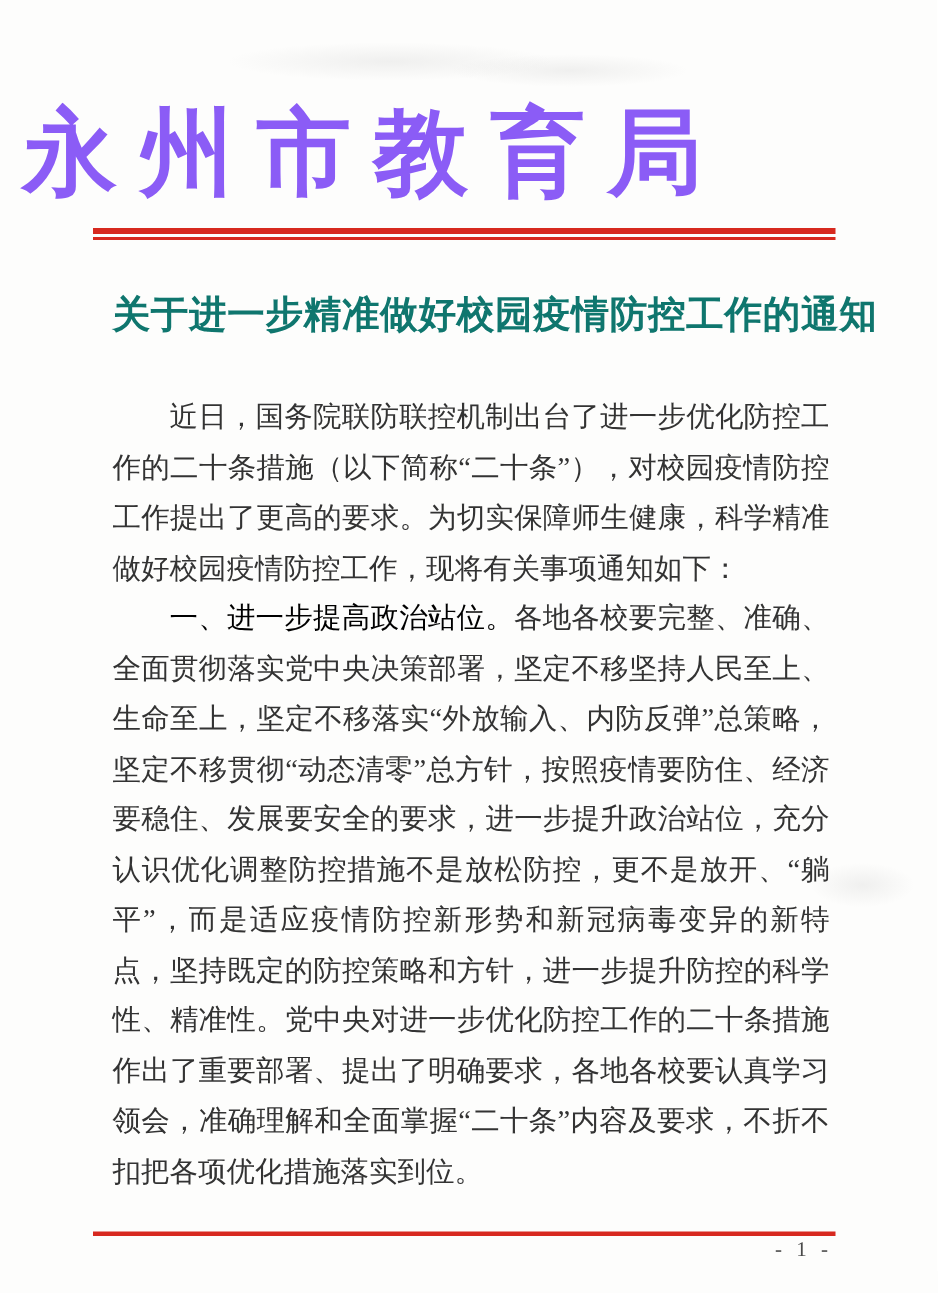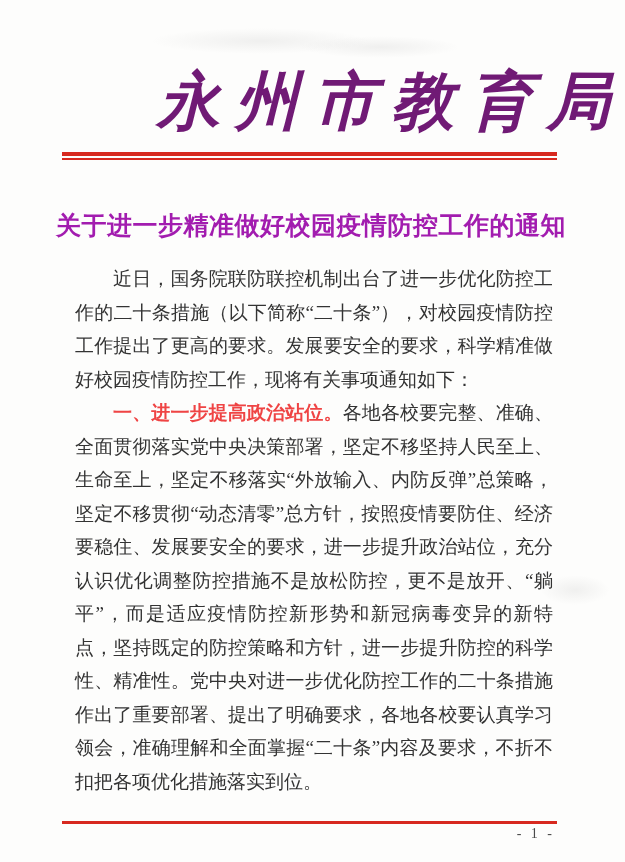--- a/index.html
+++ b/index.html
@@ -24,50 +24,49 @@
   }
   .smudge.s1 { left: 150px; top: 28px;  width: 220px; height: 26px; }
   .smudge.s2 { left: 300px; top: 36px;  width: 160px; height: 22px; }
   .smudge.s3 { left: 540px; top: 575px; width: 70px;  height: 30px; }
 
   .org-name {
     position: absolute;
     top: 56px;
     left: 0;
     width: 100%;
-    text-align: right;
-    color: #701a75;
+    text-align: left;
+    color: #8b5cf6;
     font-size: 63px;
     line-height: 92px;
     font-weight: 700;
     letter-spacing: 15px;
     text-indent: 15px;
     white-space: nowrap;
-    font-style: italic;
   }
   .header-rule {
     position: absolute;
     top: 152px;
     left: 62px;
     width: 495px;
     height: 2px;
     border-top: 4px solid #d7291f;
     border-bottom: 2px solid #d7291f;
   }
   .doc-title {
     position: absolute;
     top: 193px;
     left: 40px;
     width: 545px;
-    margin: 16px;
-    text-align: left;
+    margin: 0;
+    text-align: right;
     font-size: 25px;
     font-weight: 700;
     letter-spacing: 0.5px;
-    color: #a21caf;
+    color: #0f766e;
     white-space: nowrap;
   }
   .doc-body {
     position: absolute;
     top: 262px;
     left: 75px;
     width: 478px;
     font-size: 19px;
     line-height: 33.5px;
     text-align: justify;
@@ -79,22 +78,22 @@
   }
   .salutation {
     text-indent: 0;
     letter-spacing: 1px;
   }
   .para {
     text-indent: 2em;
   }
   .para .lead {
     font-family: "Liberation Sans", "DejaVu Sans", sans-serif;
-    font-weight: 700;
-    color: #ef4444;
+    font-weight: 400;
+    color: #000000;
   }
   .footer-rule {
     position: absolute;
     top: 821px;
     left: 62px;
     width: 495px;
     height: 0;
     border-top: 3px solid #d7291f;
   }
   .page-number {
@@ -118,21 +117,21 @@
 
   <div class="letterhead">
     <div class="org-name">永州市教育局</div>
     <div class="header-rule"></div>
   </div>
 
   <h1 class="doc-title">关于进一步精准做好校园疫情防控工作的通知</h1>
 
   <div class="doc-body">
     <p class="para">
-      <span>近日，国务院联防联控机制出台了进一步优化防控工作的二十条措施（以下简称“二十条”），对校园疫情防控工作提出了更高的要求。发展要安全的要求，科学精准做好校园疫情防控工作，现将有关事项通知如下：</span>
+      <span>近日，国务院联防联控机制出台了进一步优化防控工作的二十条措施（以下简称“二十条”），对校园疫情防控工作提出了更高的要求。为切实保障师生健康，科学精准做好校园疫情防控工作，现将有关事项通知如下：</span>
     </p>
     <p class="para">
       <span class="lead">一、进一步提高政治站位。</span><span>各地各校要完整、准确、全面贯彻落实党中央决策部署，坚定不移坚持人民至上、生命至上，坚定不移落实“外放输入、内防反弹”总策略，坚定不移贯彻“动态清零”总方针，按照疫情要防住、经济要稳住、发展要安全的要求，进一步提升政治站位，充分认识优化调整防控措施不是放松防控，更不是放开、“躺平”，而是适应疫情防控新形势和新冠病毒变异的新特点，坚持既定的防控策略和方针，进一步提升防控的科学性、精准性。党中央对进一步优化防控工作的二十条措施作出了重要部署、提出了明确要求，各地各校要认真学习领会，准确理解和全面掌握“二十条”内容及要求，不折不扣把各项优化措施落实到位。</span>
     </p>
   </div>
 
   <div class="footer-rule"></div>
   <div class="page-number">- 1 -</div>
 
 </div>

